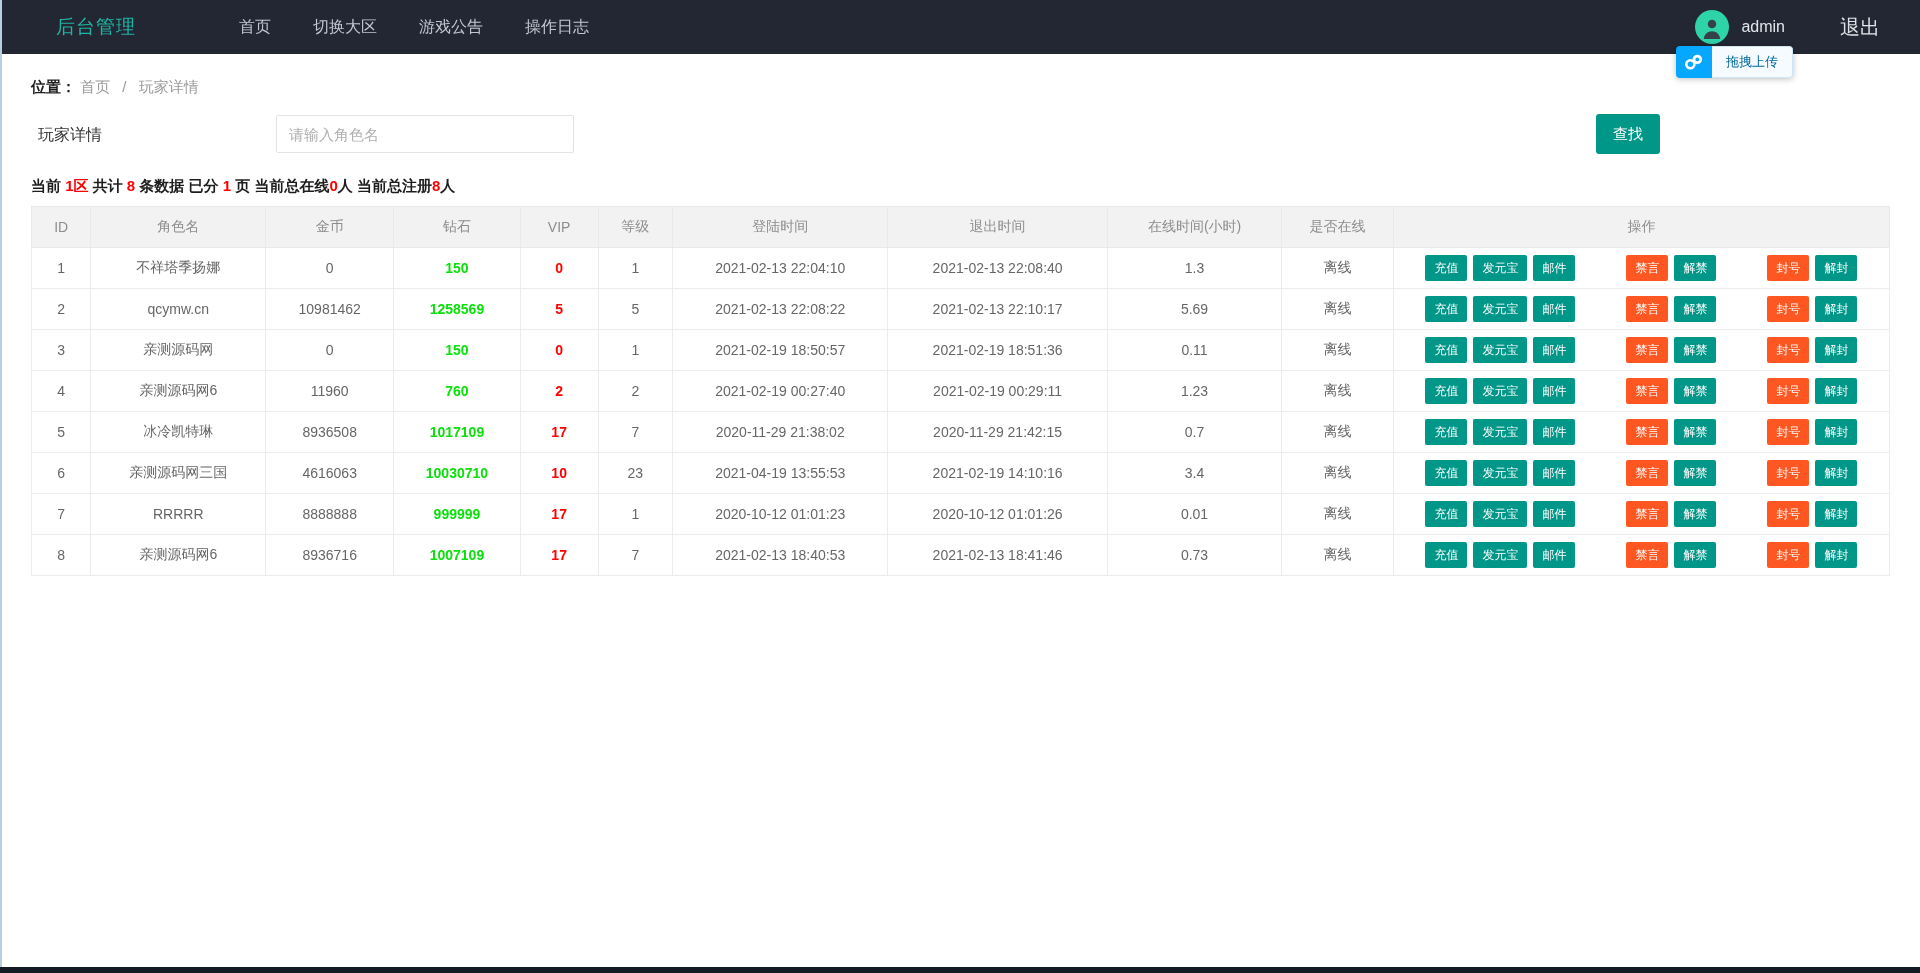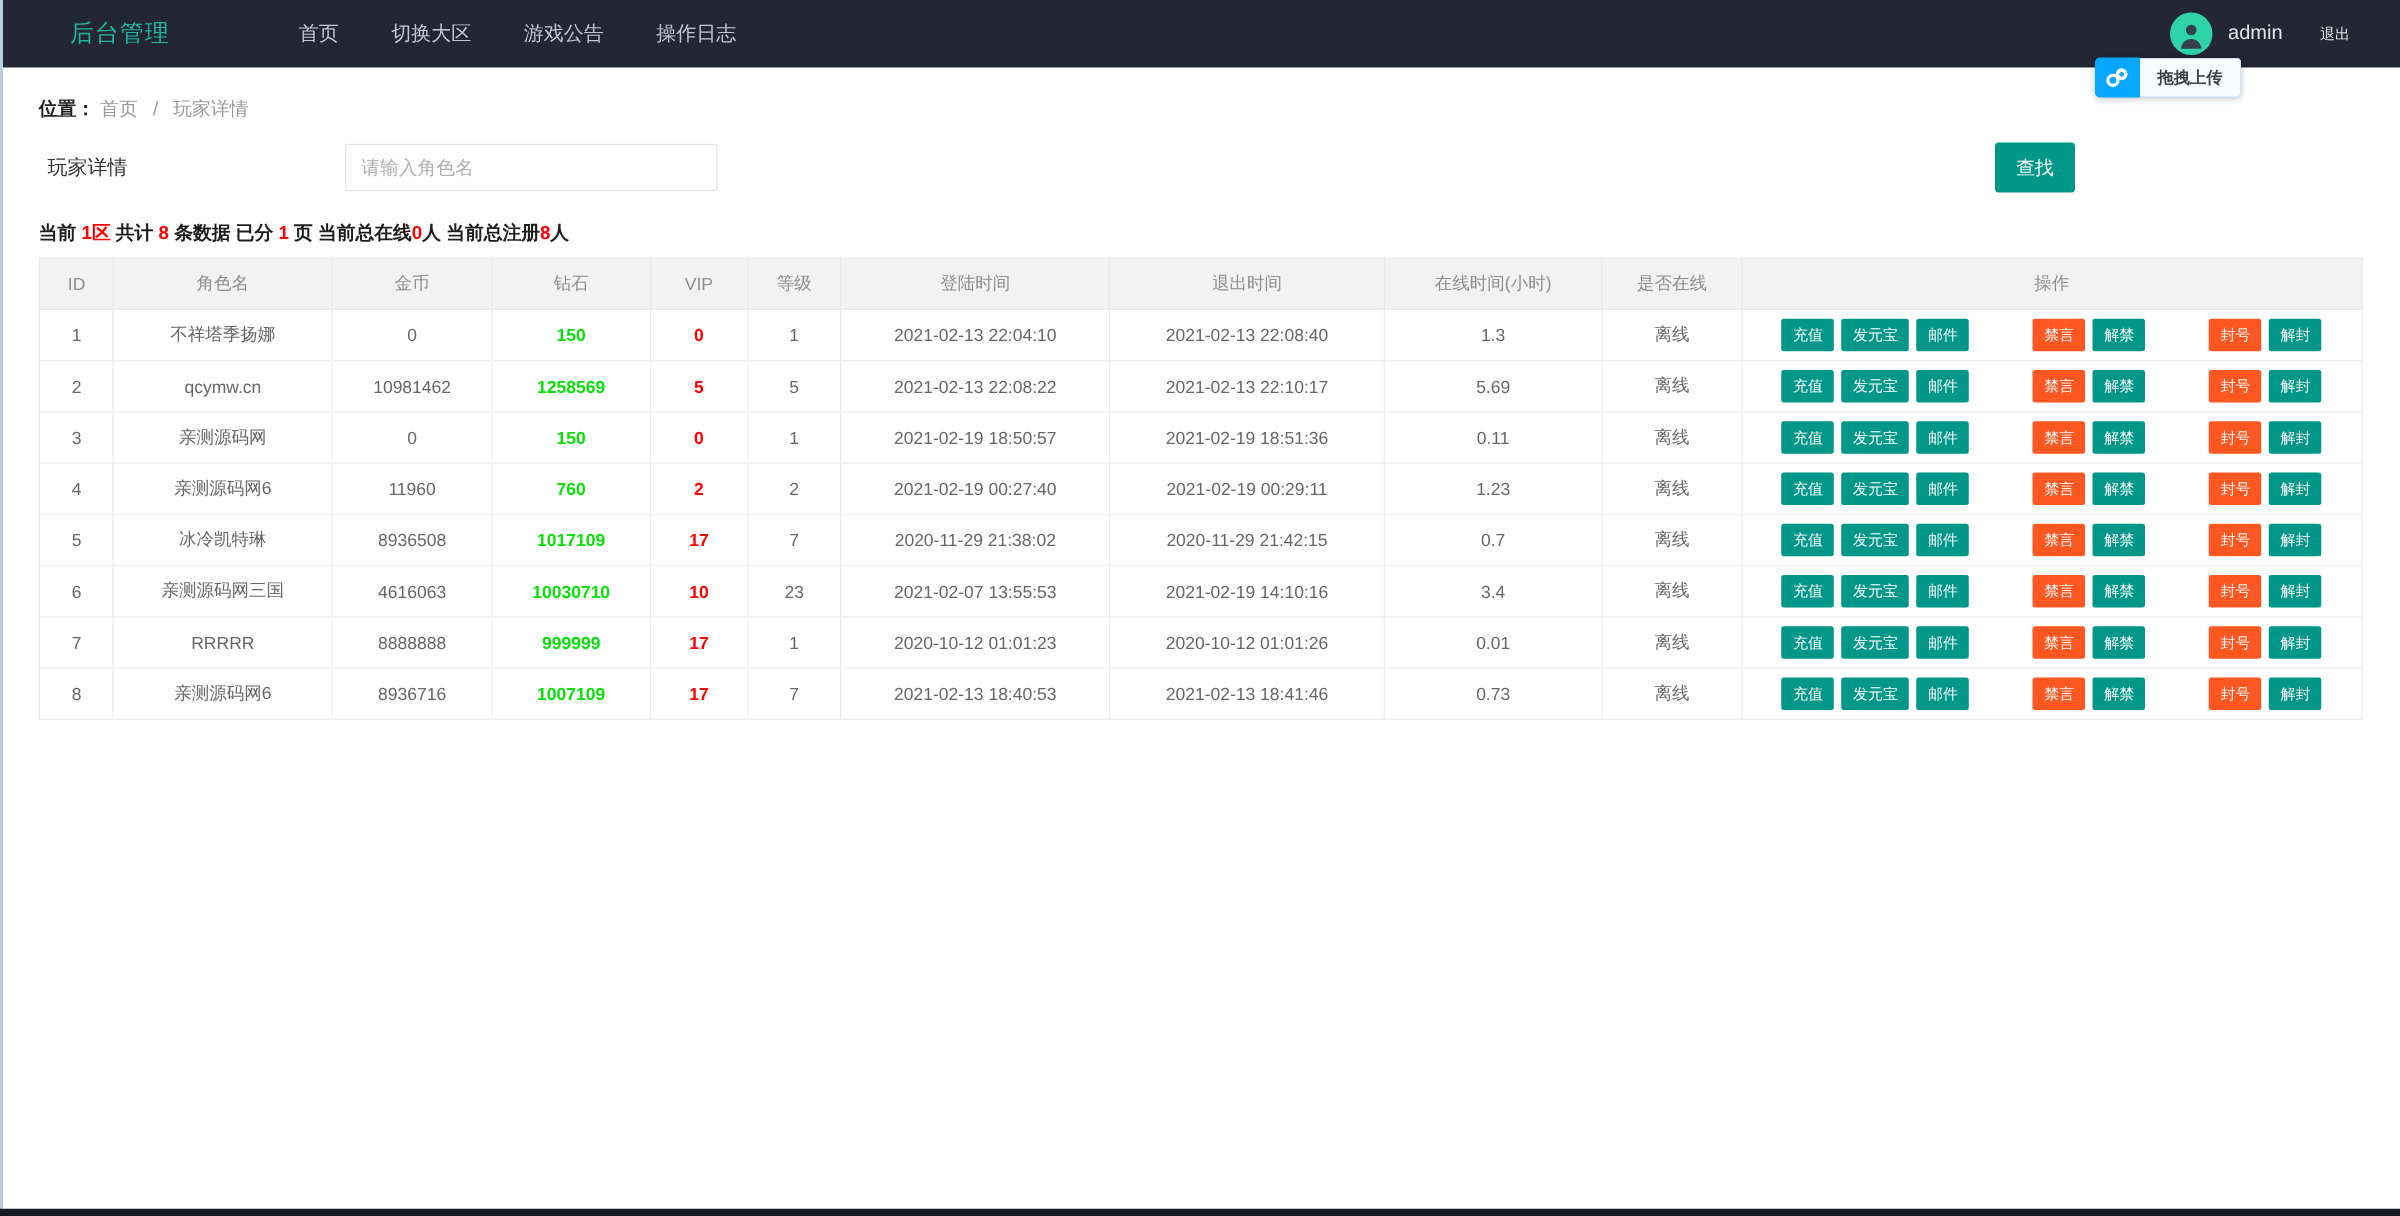--- a/index.html
+++ b/index.html
@@ -12,29 +12,29 @@
 
   
   .navbar { position:relative; height:54px; background:#222733; display:flex; align-items:center; padding:0 40px 0 56px; }
   .brand { font-size:19px; color:#1fb5a3; letter-spacing:1px; margin-right:82px; cursor:pointer; }
   .nav-list { display:flex; align-items:center; height:100%; }
   .nav-item { color:#c2c6d0; font-size:16px; padding:0 21px; height:100%; display:flex; align-items:center; cursor:pointer; }
   .nav-right { margin-left:auto; display:flex; align-items:center; }
   .avatar { width:34px; height:34px; border-radius:50%; background:#2ed3a7; overflow:hidden; display:flex; align-items:flex-end; justify-content:center; }
   .avatar svg { width:30px; height:30px; }
   .username { color:#e3e5ea; font-size:16px; margin:0 0 0 12px; cursor:pointer; }
-  .logout { color:#dfe1e6; font-size:12px; margin-left:30px; cursor:pointer; }
+  .logout { color:#dfe1e6; font-size:20px; margin-left:55px; cursor:pointer; }
 
   
   .netdisk { position:absolute; left:1676px; top:46px; display:flex; z-index:60; cursor:pointer;
     filter:drop-shadow(0 1px 3px rgba(0,0,0,.25)); }
   .netdisk-ico { width:36px; height:32px; background:#06a7ff; border-radius:4px 0 0 4px; display:flex; align-items:center; justify-content:center; }
   .netdisk-ico svg { width:22px; height:22px; }
   .netdisk-tip { height:32px; background:#f6fbff; border:1px solid #cfe6f8; border-left:none; border-radius:0 4px 4px 0;
-    display:flex; align-items:center; padding:0 14px; font-size:13px; color:#404040; white-space:nowrap;font-weight:bold; }
+    display:flex; align-items:center; padding:0 14px; font-size:13px; color:#0369a1; white-space:nowrap; }
 
   
   .breadcrumb { margin:24px 0 0 31px; font-size:15px; color:#9a9a9a; }
   .breadcrumb .loc { color:#1f1f1f; font-weight:700; }
   .breadcrumb .crumb { color:#9a9a9a; cursor:pointer; }
   .breadcrumb .sep { margin:0 8px; }
 
   
   .search-row { position:relative; height:42px; margin-top:17px; }
   .search-label { position:absolute; left:38px; top:50%; transform:translateY(-50%); font-size:16px; color:#333; }
@@ -211,21 +211,21 @@
             <td>离线</td>
             <td><button class="btn teal">充值</button><button class="btn teal">发元宝</button><button class="btn teal">邮件</button><button class="btn orange">禁言</button><button class="btn teal">解禁</button><button class="btn orange">封号</button><button class="btn teal">解封</button></td>
           </tr>
           <tr>
             <td>6</td>
             <td>亲测源码网三国</td>
             <td>4616063</td>
             <td class="green">10030710</td>
             <td class="red">10</td>
             <td>23</td>
-            <td>2021-02-07 13:55:53</td>
+            <td>2021-04-19 13:55:53</td>
             <td>2021-02-19 14:10:16</td>
             <td>3.4</td>
             <td>离线</td>
             <td><button class="btn teal">充值</button><button class="btn teal">发元宝</button><button class="btn teal">邮件</button><button class="btn orange">禁言</button><button class="btn teal">解禁</button><button class="btn orange">封号</button><button class="btn teal">解封</button></td>
           </tr>
           <tr>
             <td>7</td>
             <td>RRRRR</td>
             <td>8888888</td>
             <td class="green">999999</td>

